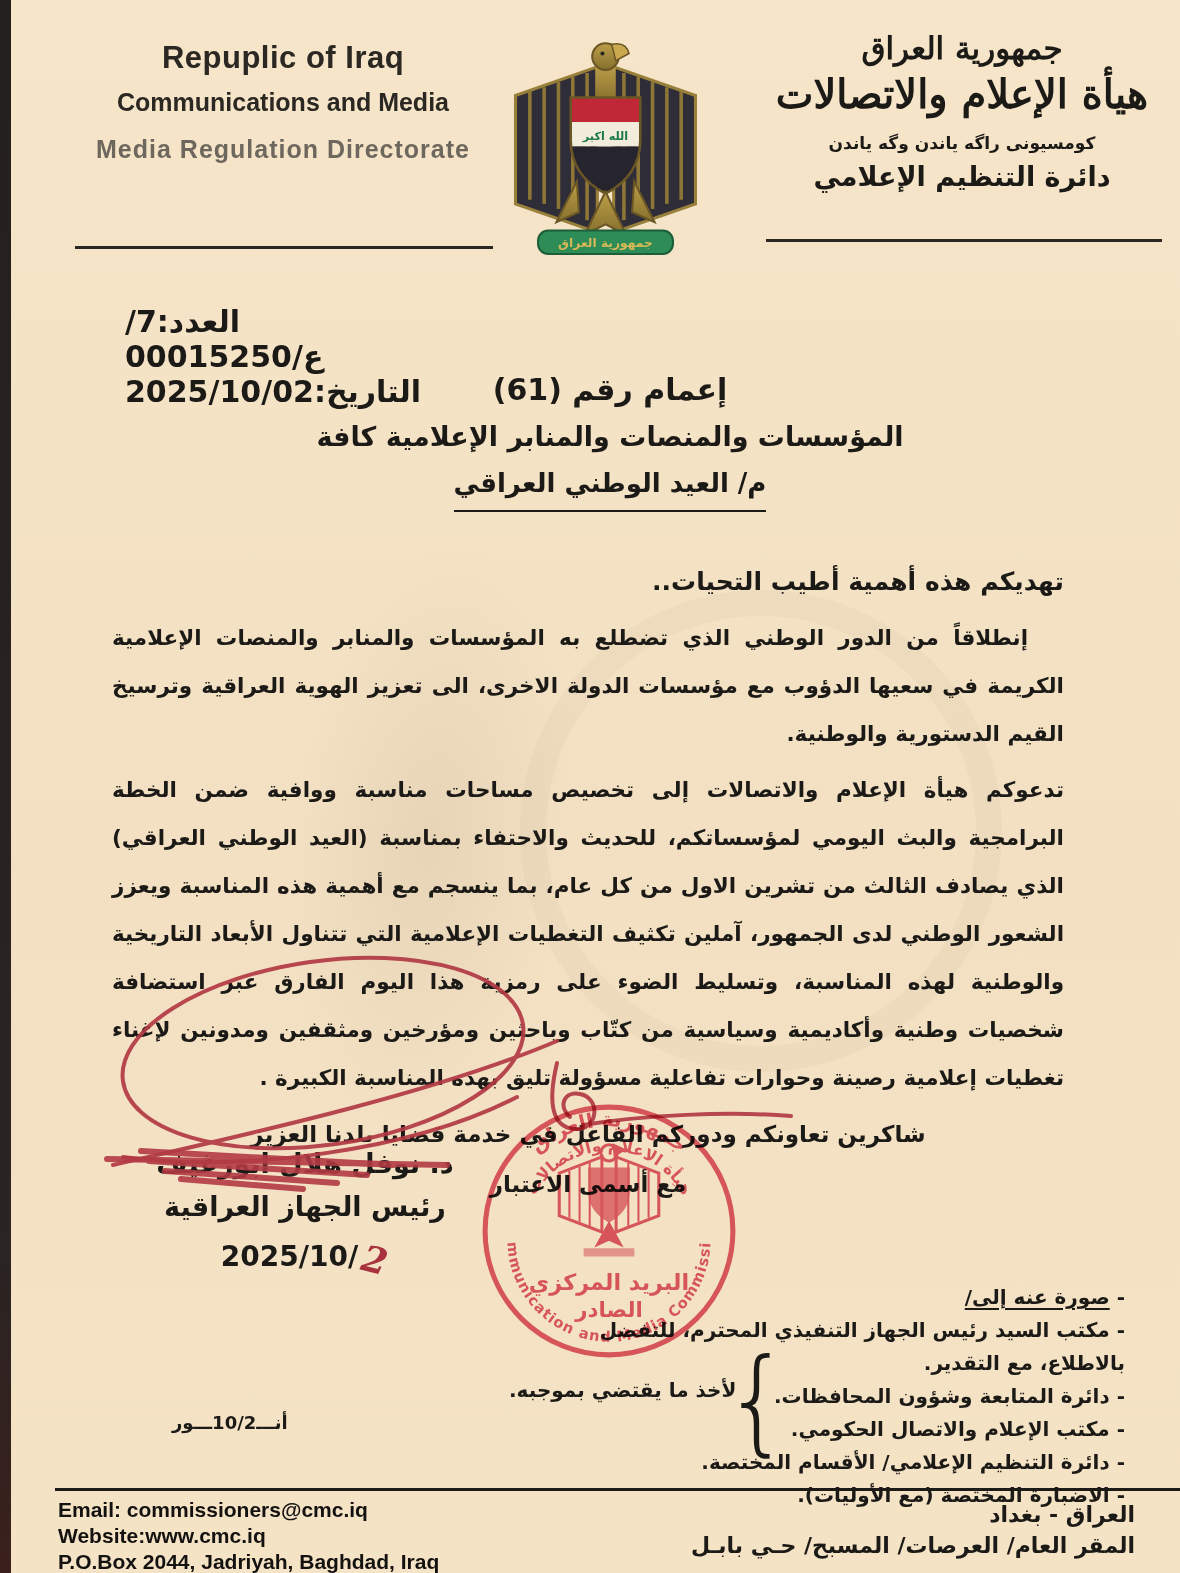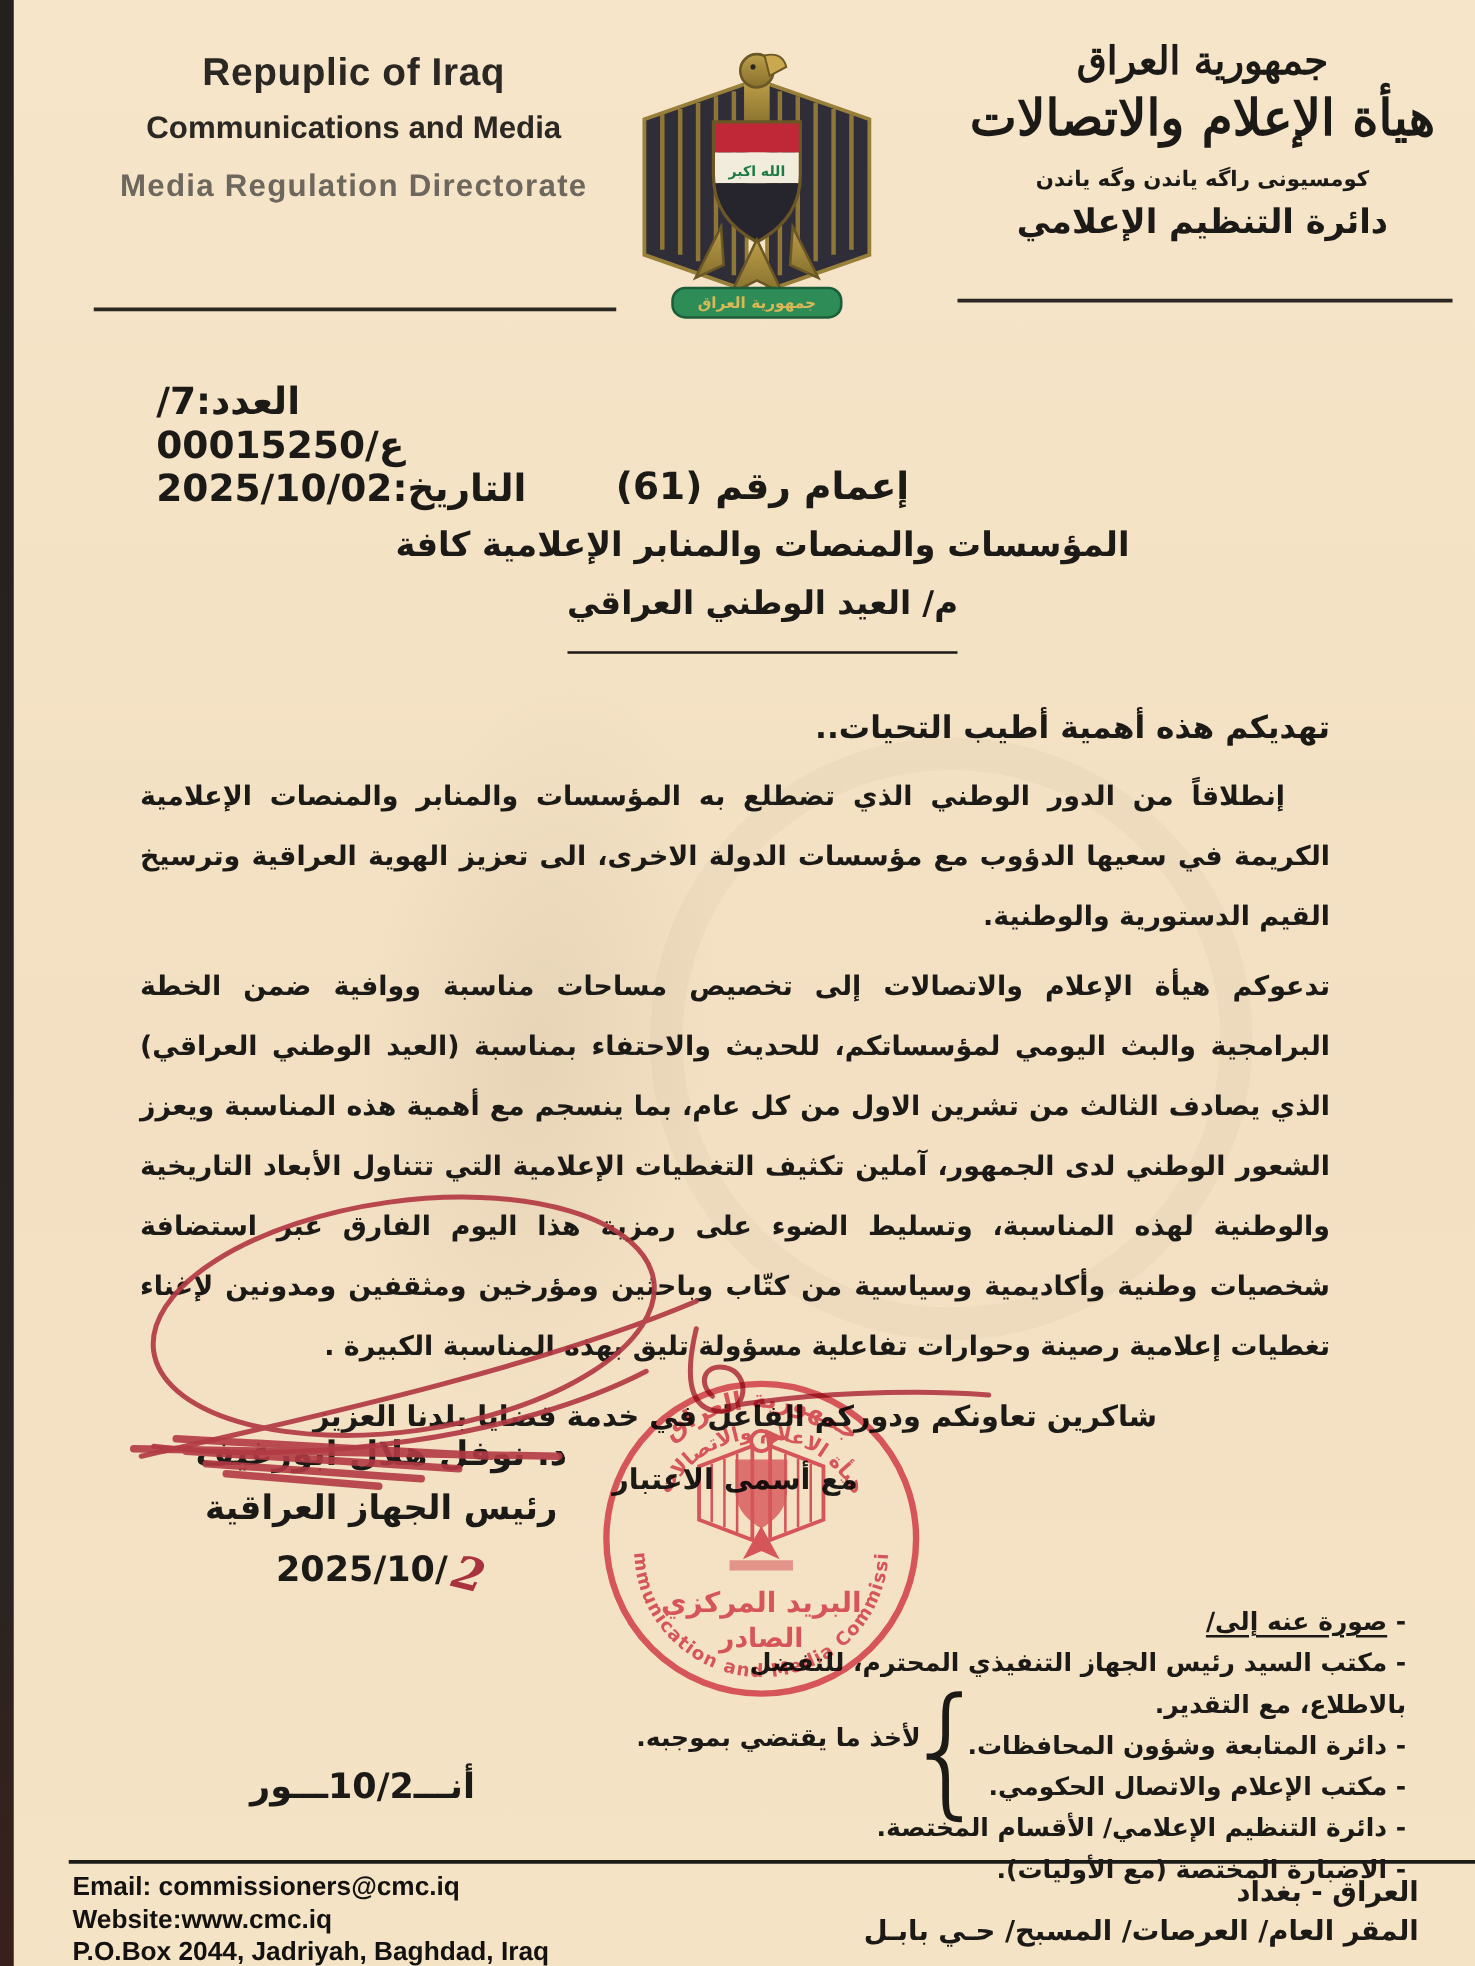--- a/index.html
+++ b/index.html
@@ -27,21 +27,21 @@
   .hdr-ar .dir{font-size:27px;margin-top:8px;}
   .emblem{position:absolute;left:503px;top:30px;}
   
   .refblock{position:absolute;left:125px;top:304px;width:300px;direction:rtl;text-align:left;
             font-weight:bold;font-size:30px;line-height:35px;}
   
   .titleblock{position:absolute;left:200px;top:372px;width:820px;text-align:center;direction:rtl;font-weight:bold;}
   .titleblock .t1{font-size:30px;}
   .titleblock .t2{font-size:27px;margin-top:14px;}
   .titleblock .t3{font-size:26px;margin-top:16px;}
-  .titleblock .t3 span{display:inline-block;border-bottom:2px solid #1c1a17;padding-bottom:23px;}
+  .titleblock .t3 span{display:inline-block;border-bottom:2px solid #1c1a17;padding-bottom:12px;}
   
   .bodycol{position:absolute;left:112px;top:558px;width:952px;direction:rtl;font-weight:bold;
            font-size:21.5px;line-height:48px;}
   .greet{text-align:right;font-size:25px;margin:0 0 8px 0;}
   .para{text-align:justify;margin:0 0 8px 0;}
   .para.first{text-indent:36px;}
   .closing{text-align:center;margin:2px 0 0 0;font-size:23px;}
   
   .sigblock{position:absolute;left:140px;top:1148px;width:330px;text-align:center;direction:rtl;
             font-weight:bold;z-index:4;}
@@ -53,21 +53,21 @@
   .penscribble{position:absolute;left:85px;top:945px;z-index:5;pointer-events:none;}
   .stamp{position:absolute;left:478px;top:1100px;z-index:6;opacity:.88;mix-blend-mode:multiply;}
   
   .dist{position:absolute;right:55px;top:1281px;width:590px;direction:rtl;text-align:right;
         font-weight:bold;font-size:20px;line-height:33px;z-index:3;}
   .dist .hd span.u{text-decoration:underline;text-underline-offset:4px;}
   .brace{position:absolute;left:723px;top:1338px;font-size:108px;font-weight:200;z-index:3;
          font-family:"DejaVu Sans",sans-serif;transform:scaleY(1.05);}
   .bracenote{position:absolute;left:509px;top:1378px;direction:rtl;font-weight:bold;font-size:20px;
              white-space:nowrap;z-index:3;}
-  .typist{position:absolute;left:172px;top:1412px;direction:rtl;font-weight:bold;font-size:28px;margin-left:28px;}
+  .typist{position:absolute;left:172px;top:1412px;direction:rtl;font-weight:bold;font-size:18px;}
   
   .footrule{position:absolute;left:55px;top:1488px;width:1125px;height:3px;background:#1d1b18;}
   .foot-en{position:absolute;left:58px;top:1497px;font-family:"Liberation Sans",sans-serif;
            font-weight:bold;font-size:21px;line-height:26px;color:#141210;}
   .foot-ar{position:absolute;right:45px;top:1499px;direction:rtl;text-align:right;font-weight:bold;
            font-size:22px;line-height:31px;}
 </style>
 </head>
 <body>
 

